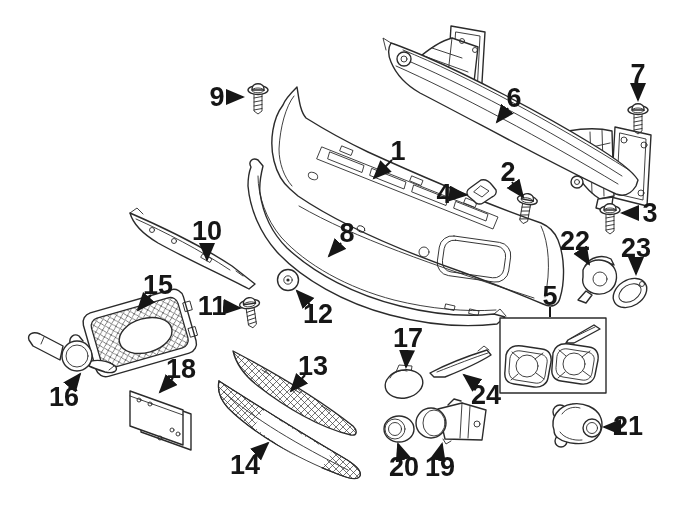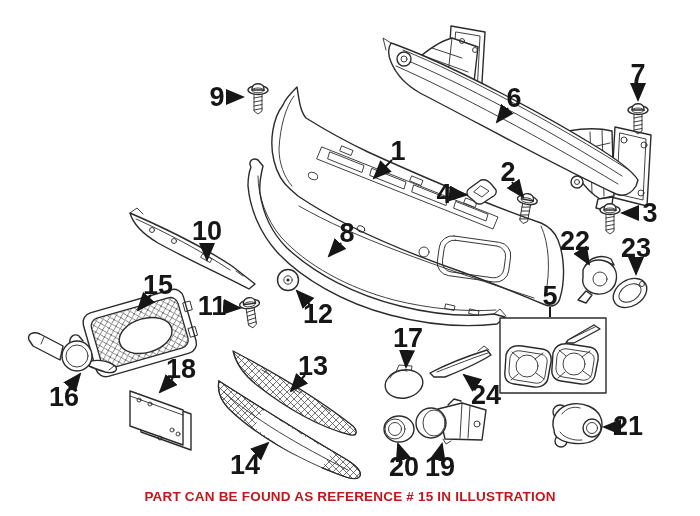--- a/index.html
+++ b/index.html
@@ -319,14 +319,13 @@
       <text class="callout-num" x="636" y="248" text-anchor="middle" dominant-baseline="central">23</text>
       <path class="ar" d="M636,259 L636,274" marker-end="url(#ah)"></path>
     </g>
     <g>
       <text class="callout-num" x="486" y="395" text-anchor="middle" dominant-baseline="central">24</text>
       <path class="ar" d="M478,386 L464,375" marker-end="url(#ah)"></path>
     </g>
   </g>
 </svg>
 
-<div class="footer-note">PART CAN BE FOUND AS REFERENCE # 15 IN ILLUSTRATION</div>
 </div>
 
 </body></html>

